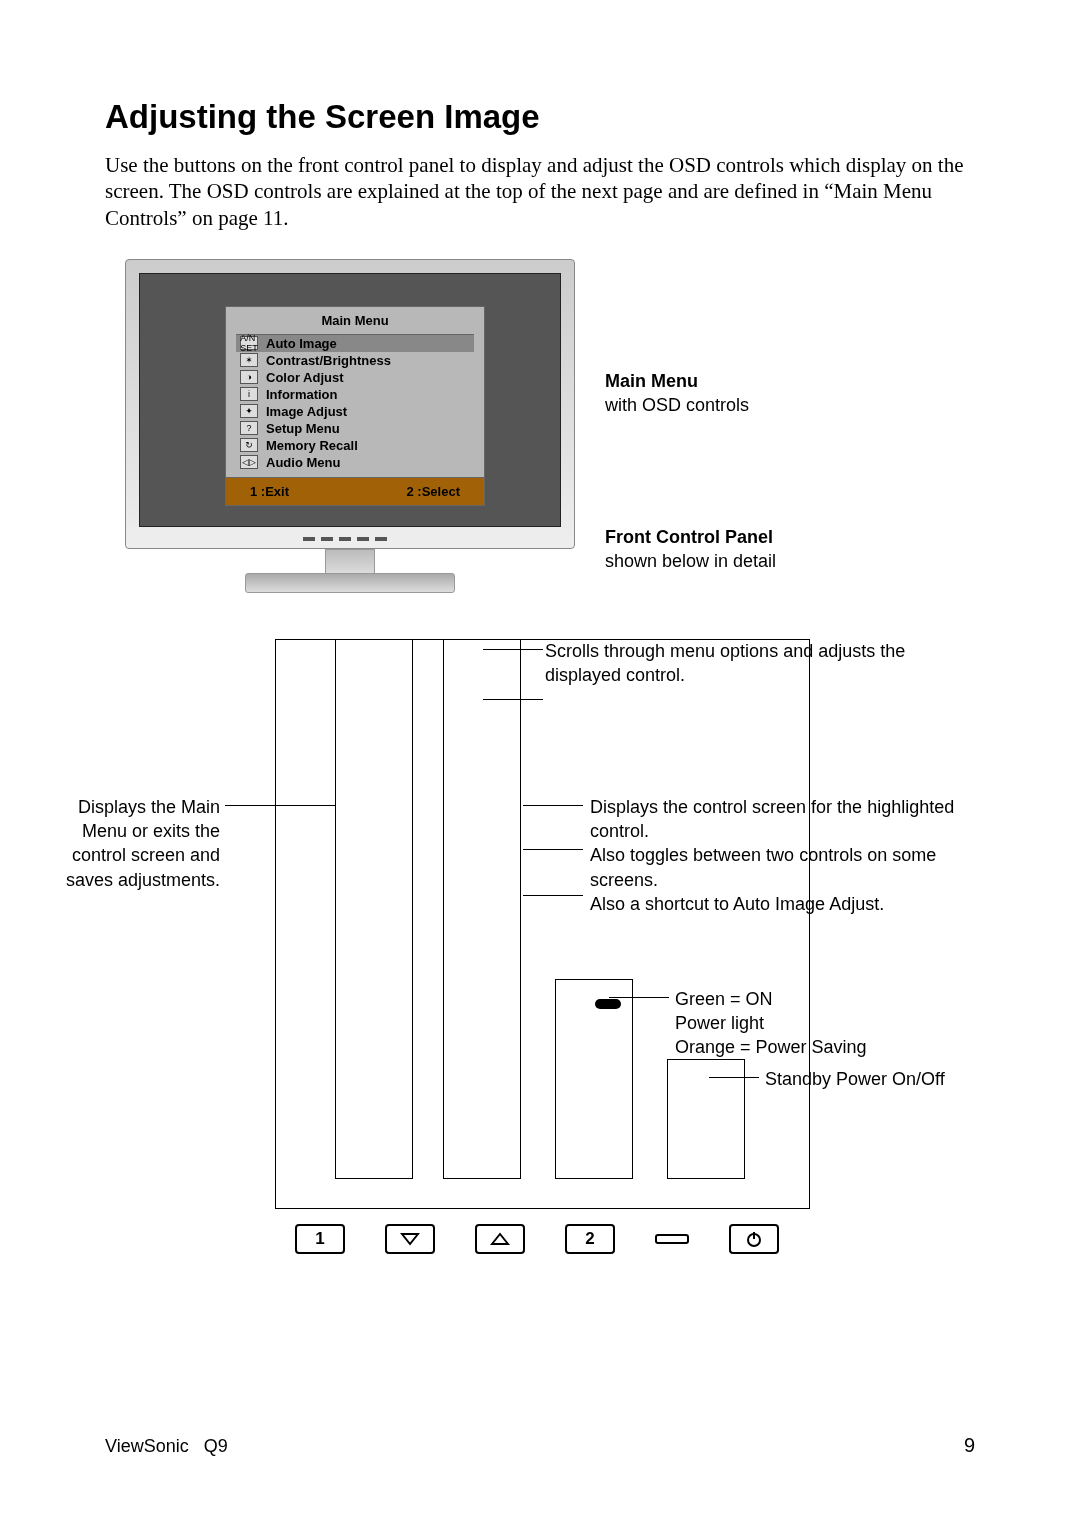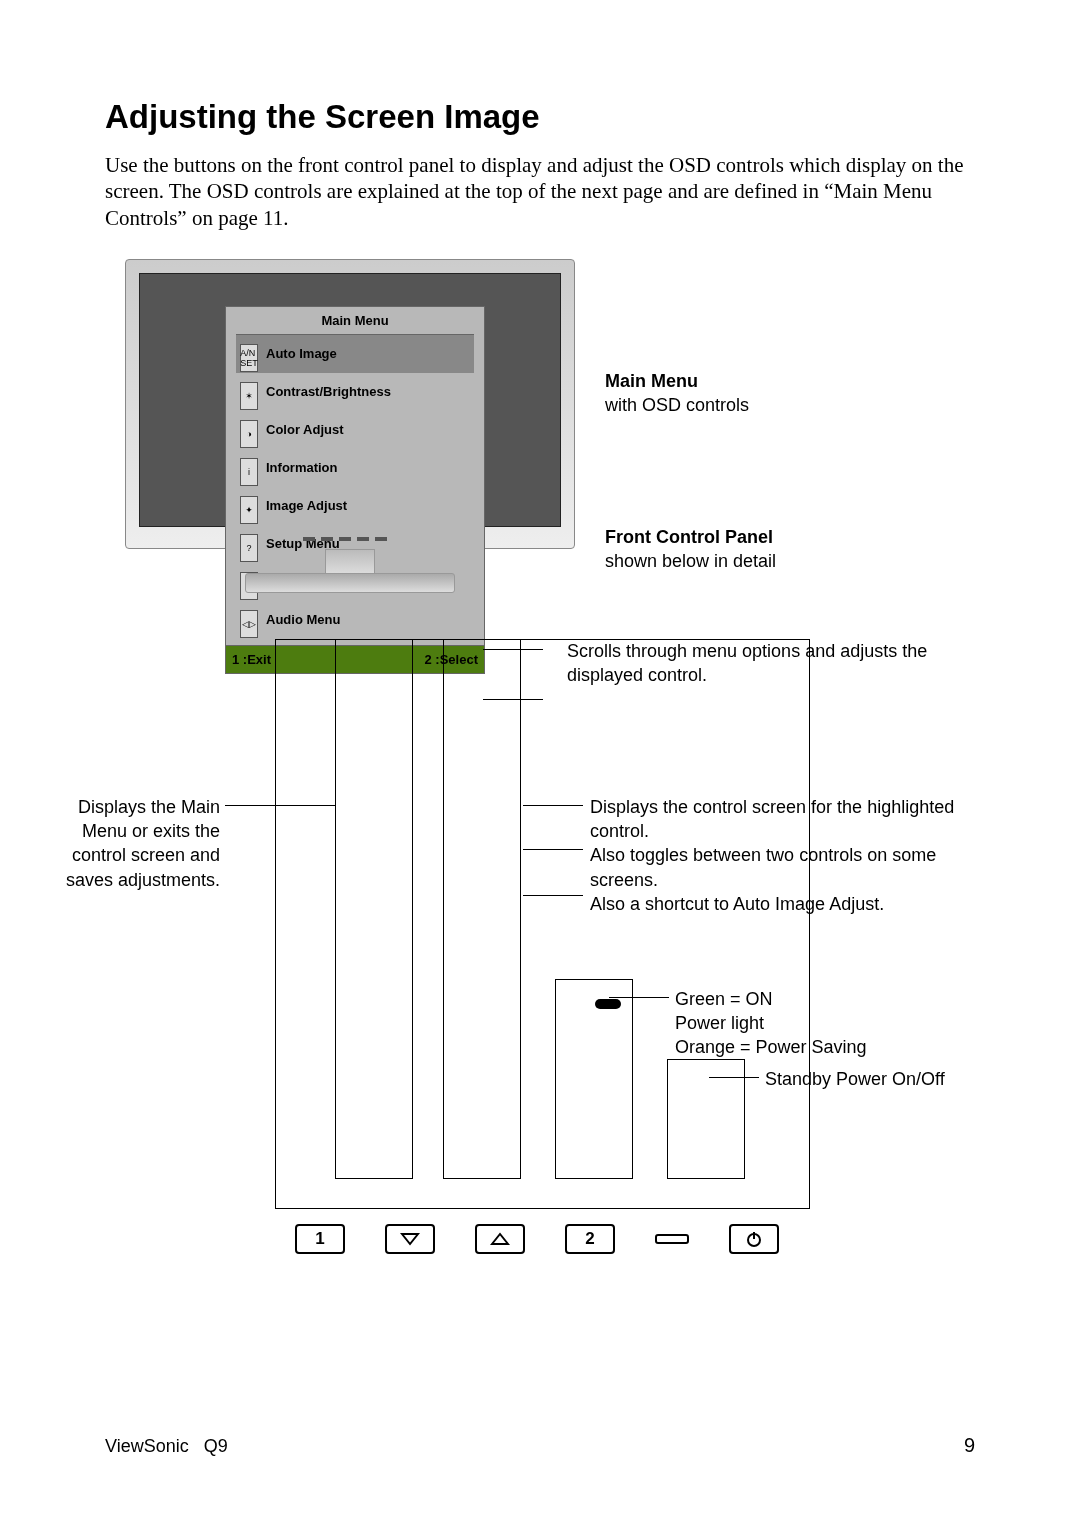--- a/index.html
+++ b/index.html
@@ -70,36 +70,35 @@
   .osd-item {
     display: flex;
     align-items: center;
     padding: 1px 4px;
     gap: 8px;
   }
   .osd-item.hi {
     background: #888;
   }
   .osd-icon {
-    width: 18px; height: 28px;
+    width: 18px; height: 14px;
     border: 1px solid #555;
     display: inline-flex;
     align-items: center;
     justify-content: center;
     font-size: 9px;
     font-weight: normal;
     background: #ddd;
-    margin-top: 8px;
   }
   .osd-footer {
     display: flex;
     justify-content: space-between;
-    padding: 6px 6px;
+    padding: 6px 24px;
     border-top: 1px solid #666;
-    background:#4d7c0f;
+    background:#a16207;
   }
   .monitor-controls {
     position: absolute;
     left: 190px; top: 276px;
     width: 100px; height: 8px;
     display:flex; gap:6px;
     align-items:center;
     justify-content:center;
   }
   .monitor-controls span{
@@ -268,21 +267,21 @@
 
     <div class="line hline" style="left:120px; top:166px; width:110px;"></div>
 
     <div class="line hline" style="left:418px; top:166px; width:60px;"></div>
     <div class="line hline" style="left:418px; top:210px; width:60px;"></div>
     <div class="line hline" style="left:418px; top:256px; width:60px;"></div>
 
     <div class="line hline" style="left:504px; top:358px; width:60px;"></div>
     <div class="line hline" style="left:604px; top:438px; width:50px;"></div>
 
-    <div class="callout" style="left:462px; top:0; width:430px;">
+    <div class="callout" style="left:440px; top:0; width:430px;">
       <div>Scrolls through menu options and adjusts the displayed control.</div>
     </div>
 
     <div class="callout callout-left" style="left:-60px; top:156px; width:175px;">
       <div>Displays the Main Menu or exits the control screen and saves adjustments.</div>
     </div>
 
     <div class="callout" style="left:485px; top:156px; width:380px;">
       <div>Displays the control screen for the highlighted control.</div>
       <div>Also toggles between two controls on some screens.</div>

